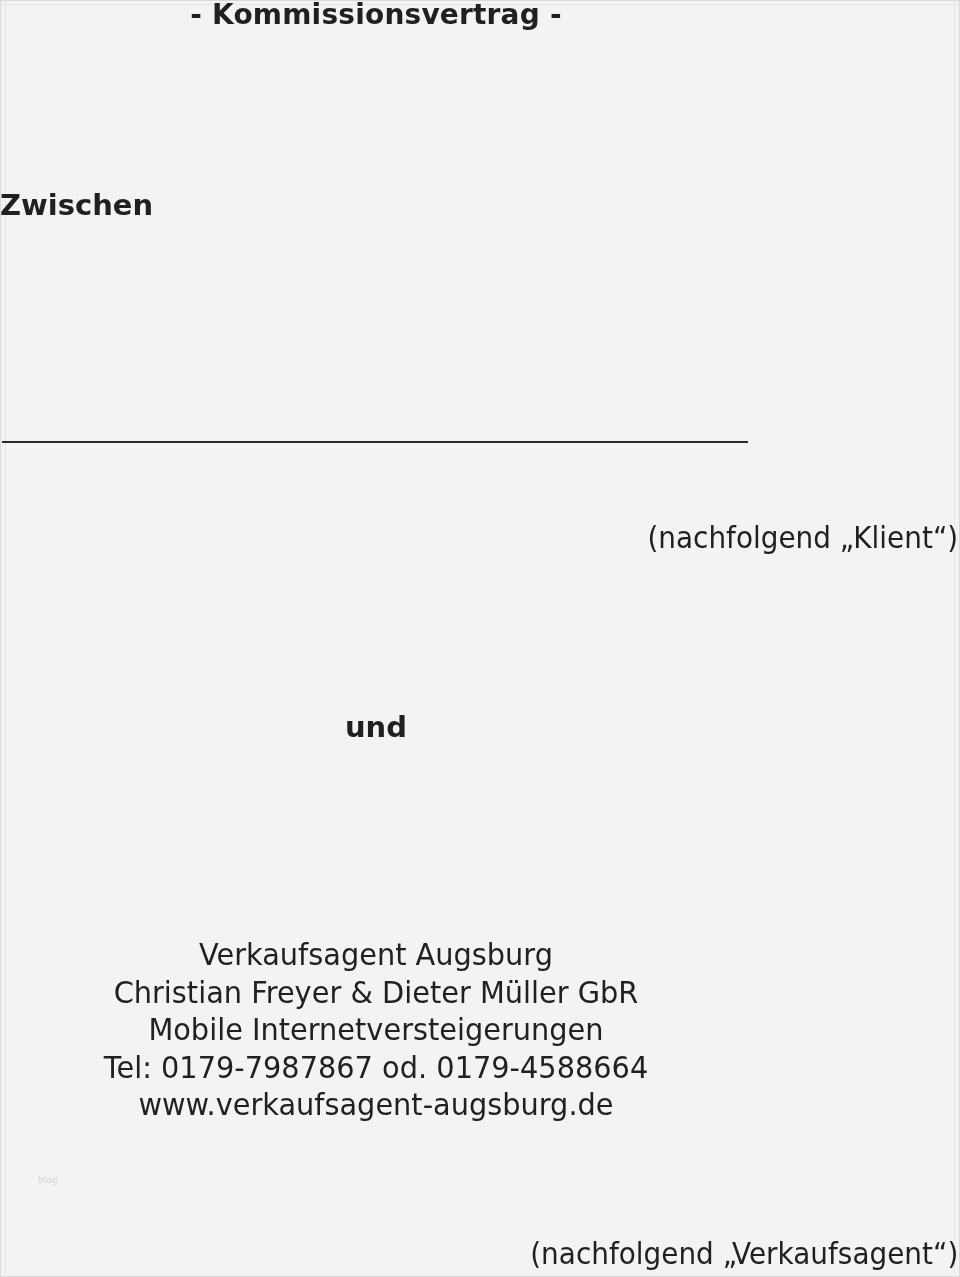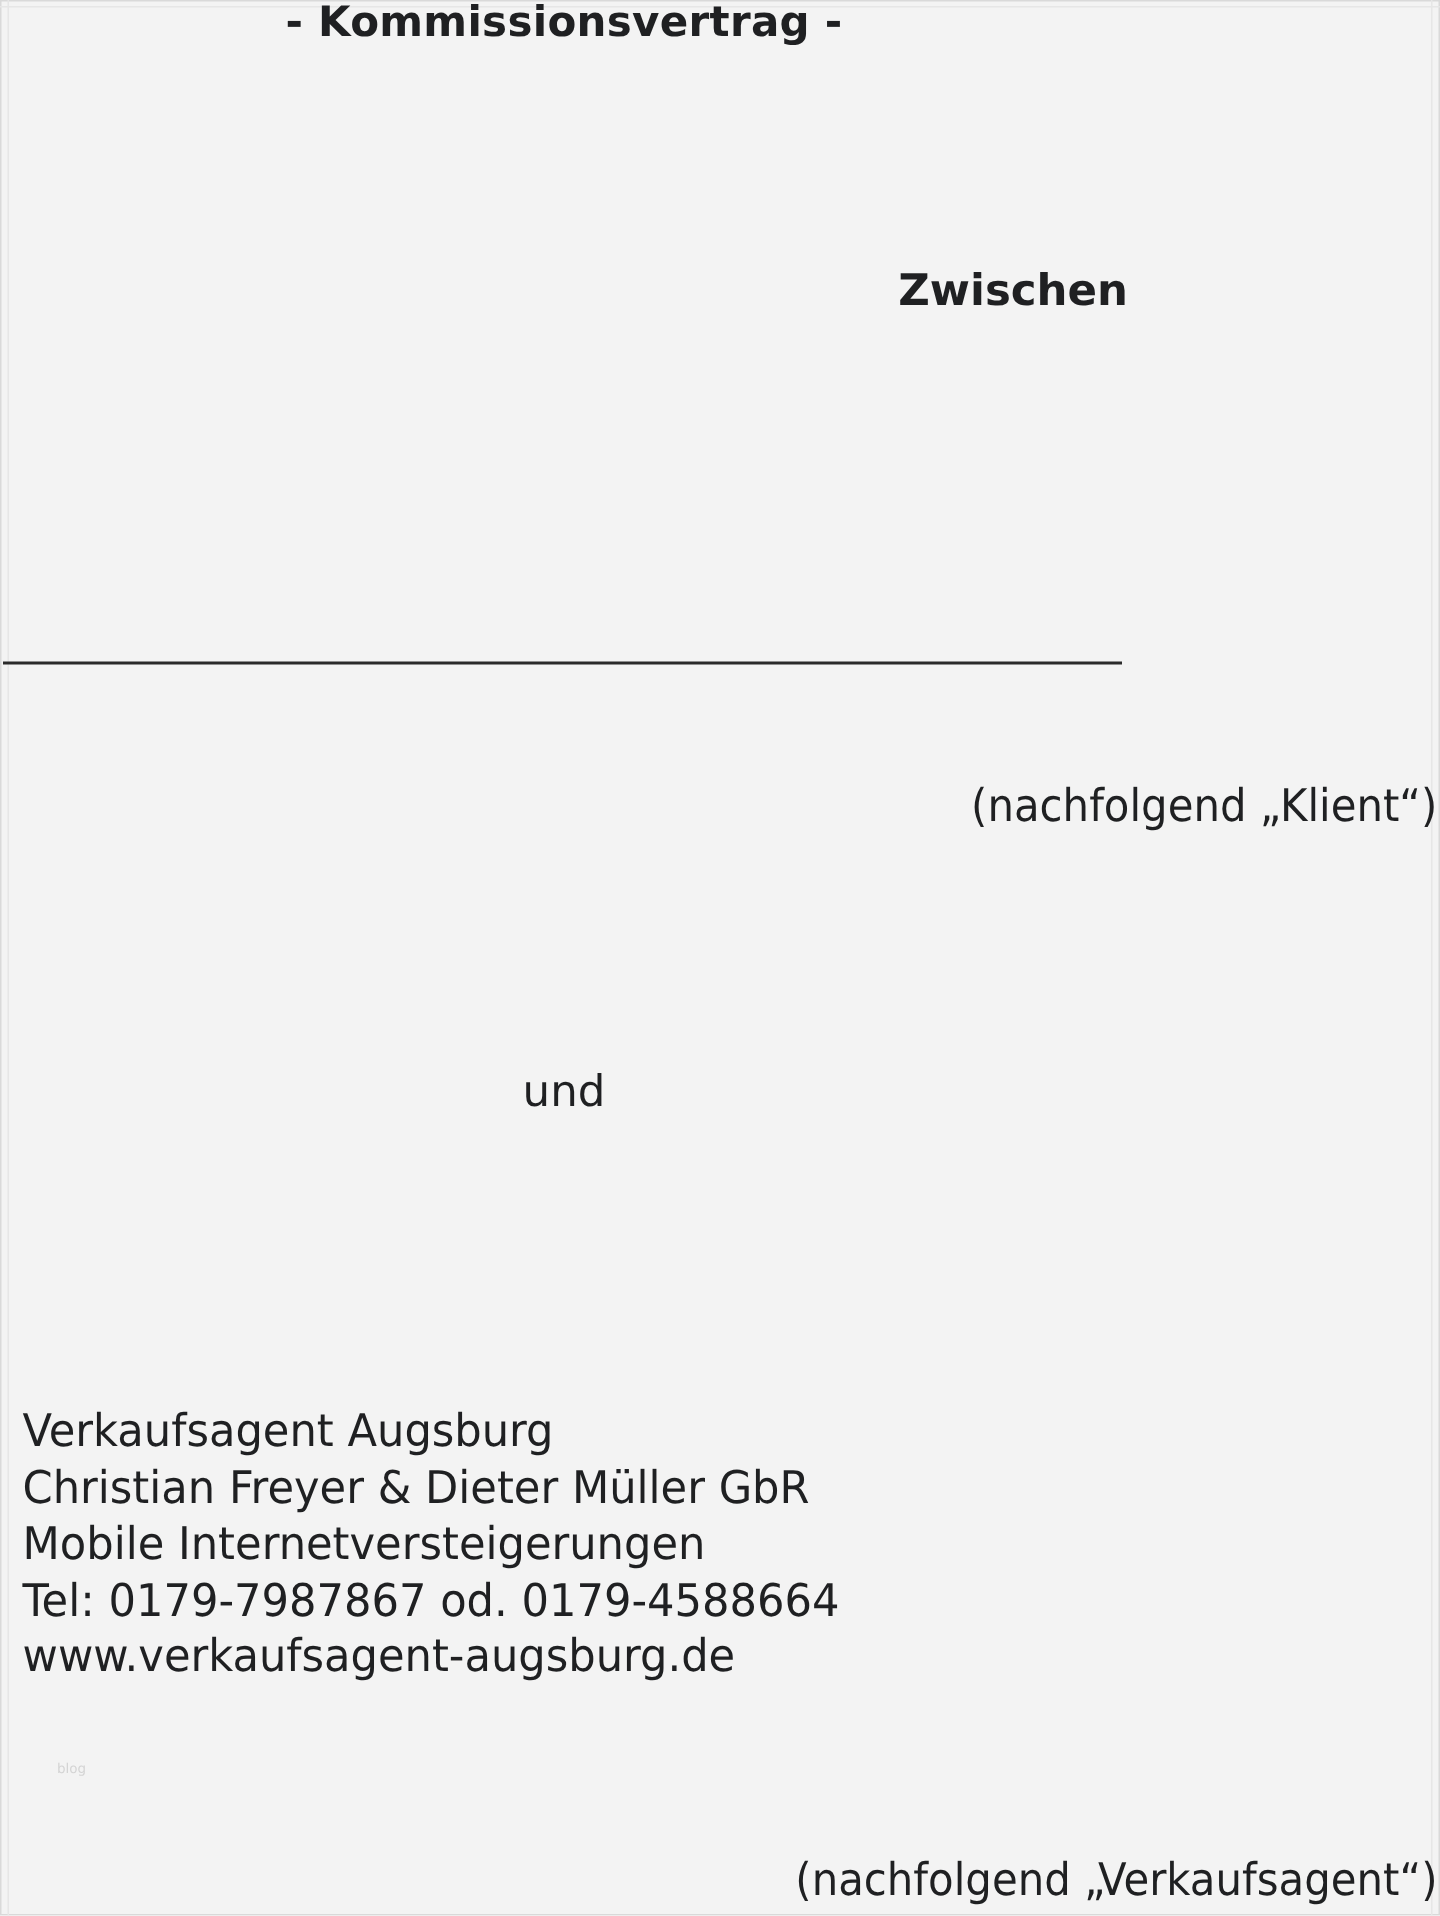--- a/index.html
+++ b/index.html
@@ -35,23 +35,23 @@
       position: absolute;
       left: 0; top: -2px;
       width: 752px;
       text-align: center;
       font-weight: bold;
       font-size: 28px;
       letter-spacing: 0.2px;
     }
     .zwischen {
       position: absolute;
-      left: 0; top: 176px;
+      left: 0; top: 188px;
       width: 752px;
-      text-align: right;
+      text-align: left;
       font-weight: bold;
       font-size: 29px;
     }
     .signature-line {
       position: absolute;
       left: 2px; top: 441px;
       width: 746px;
       height: 2px;
       background: #2a2a2a;
     }
@@ -61,28 +61,28 @@
       font-size: 30px;
       white-space: nowrap;
       transform: scaleX(0.93);
       transform-origin: right center;
     }
     .und {
       position: absolute;
       left: 0; top: 710px;
       width: 752px;
       text-align: center;
-      font-weight: normal;
+      font-weight: bold;
       font-size: 29px;
     }
     .address {
       position: absolute;
       left: 0; top: 936px;
       width: 752px;
-      text-align: left;
+      text-align: center;
       font-size: 30px;
       line-height: 37.5px;
     }
     .address div {
       white-space: nowrap;
       transform: scaleX(0.96);
     }
     .watermark {
       position: absolute;
       left: 38px; top: 1175px;

